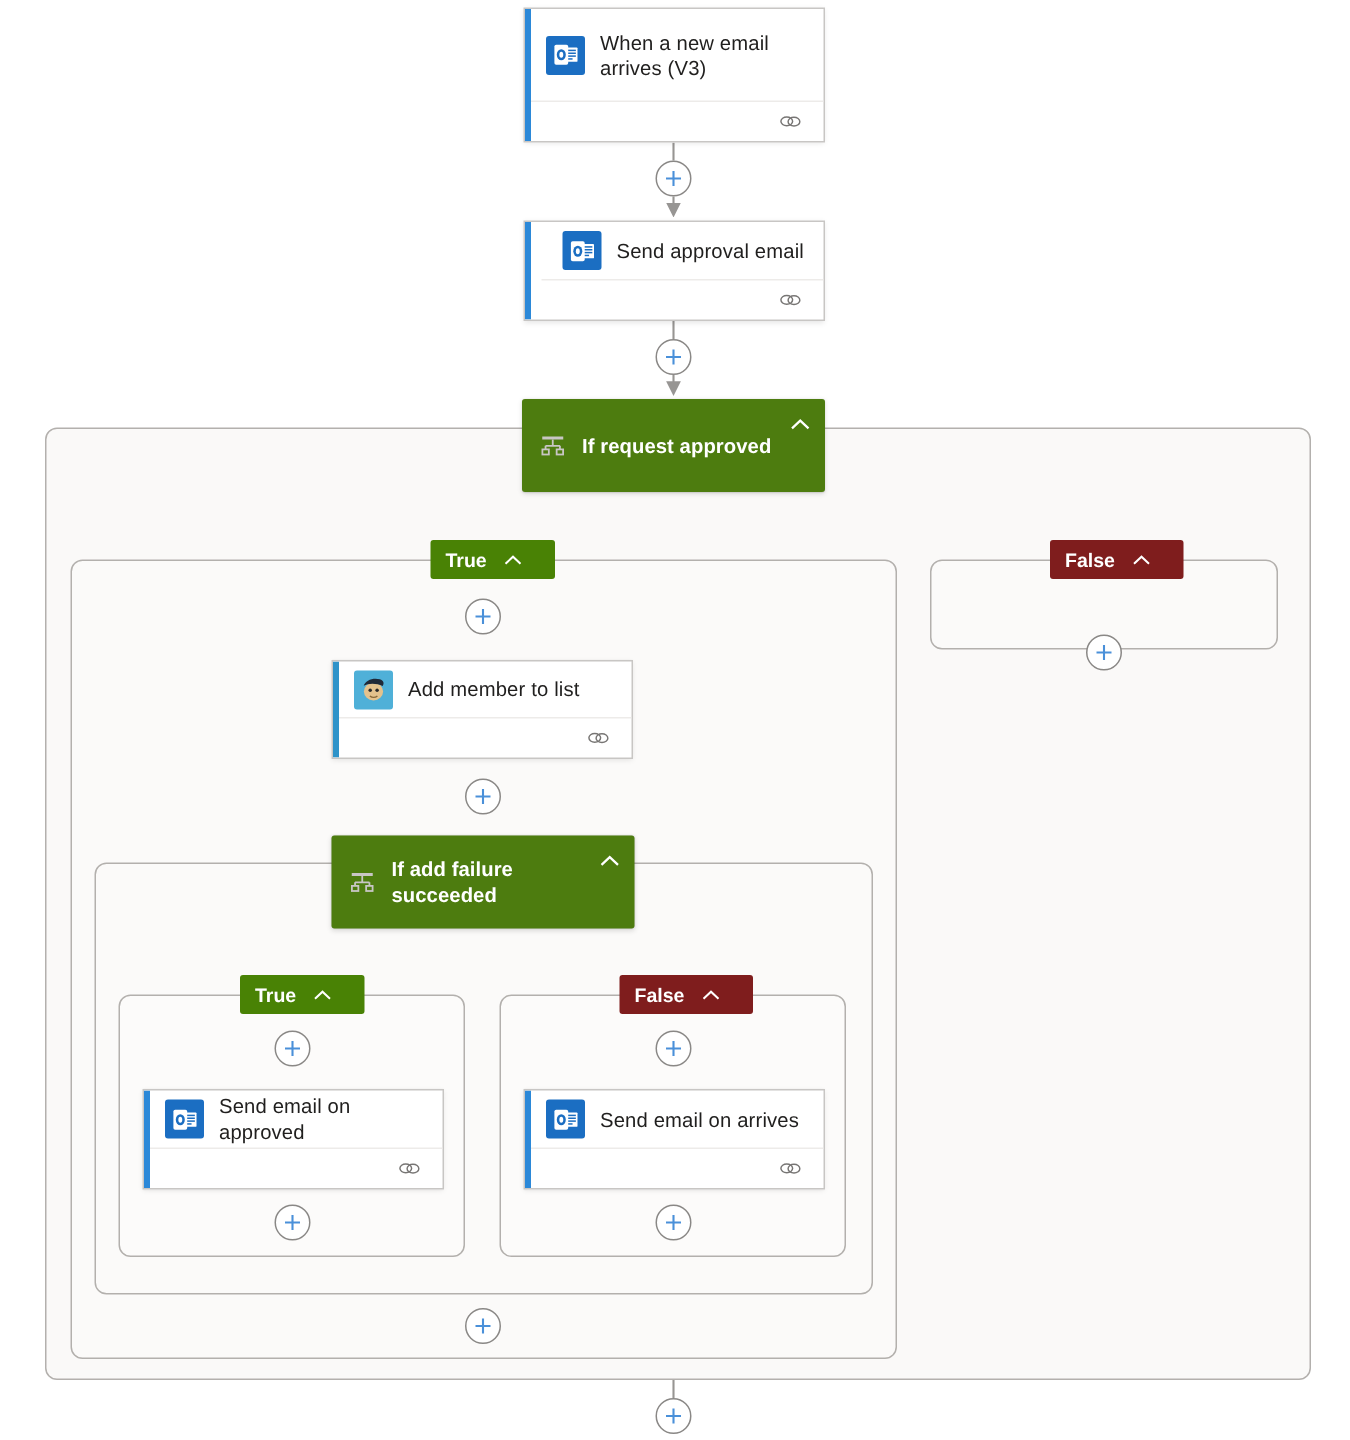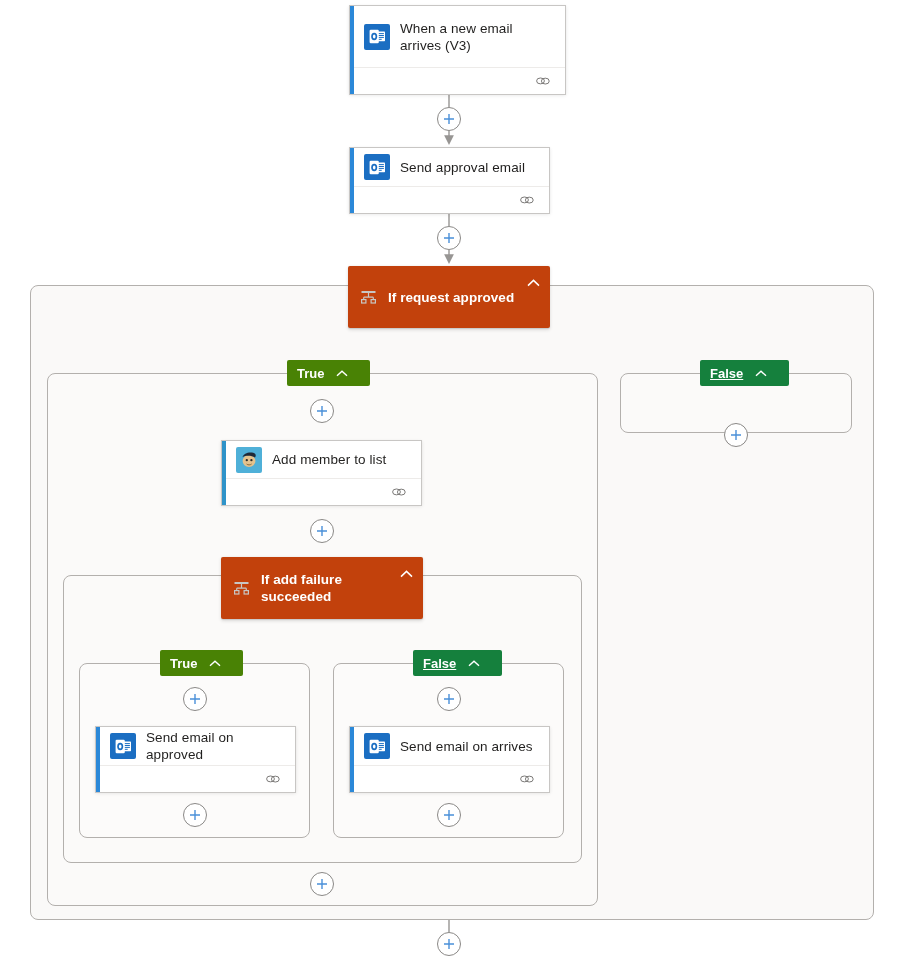--- a/index.html
+++ b/index.html
@@ -90,21 +90,21 @@
   }
   .icon-outlook { background: #1b6ec2; }
   .icon-mailchimp { background: #4fb0d8; }
 
   .link-icon { width: 16px; height: 12px; display: block; opacity: 0.85; }
 
   
   .cond {
     position: absolute;
     box-sizing: border-box;
-    background: #c2410c;
+    background: #4d7c0f;
     border-radius: 2px;
     box-shadow: 0 1.2px 3.6px rgba(0,0,0,0.13), 0 0.3px 0.9px rgba(0,0,0,0.10);
     display: flex;
     align-items: center;
     padding: 0 6px 0 10px;
   }
   .cond-icon {
     flex: 0 0 auto;
     width: 20px; height: 20px;
     margin-right: 10px;
@@ -133,21 +133,21 @@
     height: 26px;
     border-radius: 2px;
     display: flex;
     align-items: center;
     padding: 0 20px 0 10px;
     color: #ffffff;
     font-size: 13px;
     font-weight: 700;
   }
   .badge.true  { background: #498205; }
-  .badge.false { background: #15803d; text-decoration: underline; }
+  .badge.false { background: #7f1d1d; }
   .badge-chevron {
     margin-left: 10px;
     width: 16px; height: 16px;
     display: flex; align-items: center; justify-content: center;
   }
 
   
   .plus {
     position: absolute;
     width: 24px;
@@ -214,21 +214,21 @@
   <div class="scope level2" style="left:47px; top:373px; width:551px; height:533px;"></div>
 
   <div class="scope level2" style="left:620px; top:373px; width:232px; height:60px;"></div>
 
   <div class="scope level2" style="left:63px; top:575px; width:519px; height:288px;"></div>
 
   <div class="scope level3" style="left:79px; top:663px; width:231px; height:175px;"></div>
 
   <div class="scope level3" style="left:333px; top:663px; width:231px; height:175px;"></div>
 
-  <div class="card" style="left:349px; top:5px; width:217px; height:90px;">
+  <div class="card" style="left:349px; top:5px; width:201px; height:90px;">
     <span class="card-accent" style="background:#2b88d8;"></span>
     <div class="card-body">
       <span class="app-icon icon-outlook">
         <svg width="17" height="15" viewBox="0 0 17 15" xmlns="http://www.w3.org/2000/svg">
           <rect x="8" y="2.6" width="8" height="9.6" rx="0.6" fill="#ffffff"></rect>
           <rect x="9.1" y="4.1" width="5.8" height="1" fill="#1b6ec2"></rect>
           <rect x="9.1" y="6" width="5.8" height="1" fill="#1b6ec2"></rect>
           <rect x="9.1" y="7.9" width="5.8" height="1" fill="#1b6ec2"></rect>
           <rect x="9.1" y="9.8" width="3.6" height="1" fill="#1b6ec2"></rect>
           <rect x="0.6" y="0.8" width="9.2" height="13.4" rx="1.2" fill="#ffffff"></rect>
@@ -247,21 +247,21 @@
       </span>
     </div>
   </div>
 
   <div class="plus" style="left:437px; top:107px;">
     <svg width="12" height="12" viewBox="0 0 12 12" xmlns="http://www.w3.org/2000/svg">
       <path d="M6 1 V11 M1 6 H11" stroke="#4a90d9" stroke-width="1.4"></path>
     </svg>
   </div>
 
-  <div class="card" style="left:349px; top:147px; width:201px; height:67px;">
+  <div class="card" style="left:349px; top:147px; width:201px; height:67px;padding-left:11px;">
     <span class="card-accent" style="background:#2b88d8;"></span>
     <div class="card-body">
       <span class="app-icon icon-outlook">
         <svg width="17" height="15" viewBox="0 0 17 15" xmlns="http://www.w3.org/2000/svg">
           <rect x="8" y="2.6" width="8" height="9.6" rx="0.6" fill="#ffffff"></rect>
           <rect x="9.1" y="4.1" width="5.8" height="1" fill="#1b6ec2"></rect>
           <rect x="9.1" y="6" width="5.8" height="1" fill="#1b6ec2"></rect>
           <rect x="9.1" y="7.9" width="5.8" height="1" fill="#1b6ec2"></rect>
           <rect x="9.1" y="9.8" width="3.6" height="1" fill="#1b6ec2"></rect>
           <rect x="0.6" y="0.8" width="9.2" height="13.4" rx="1.2" fill="#ffffff"></rect>

